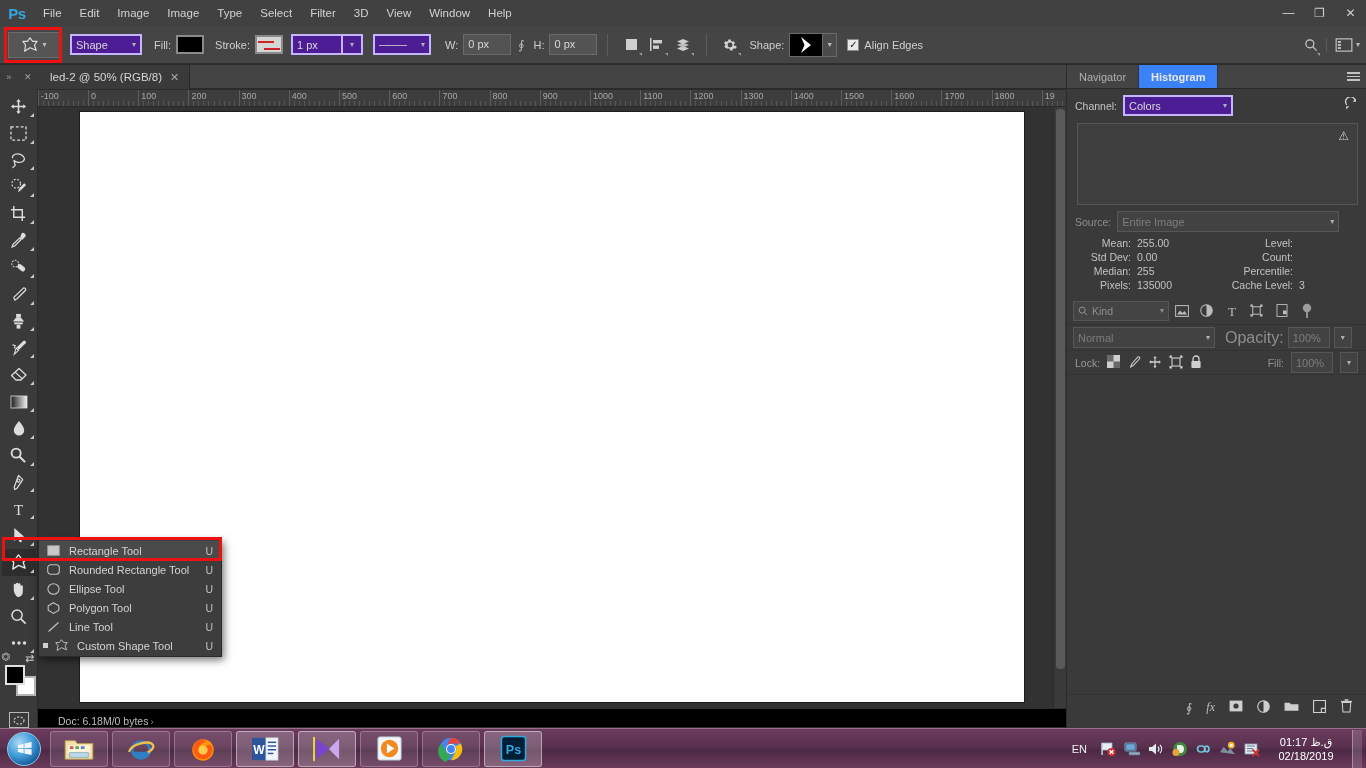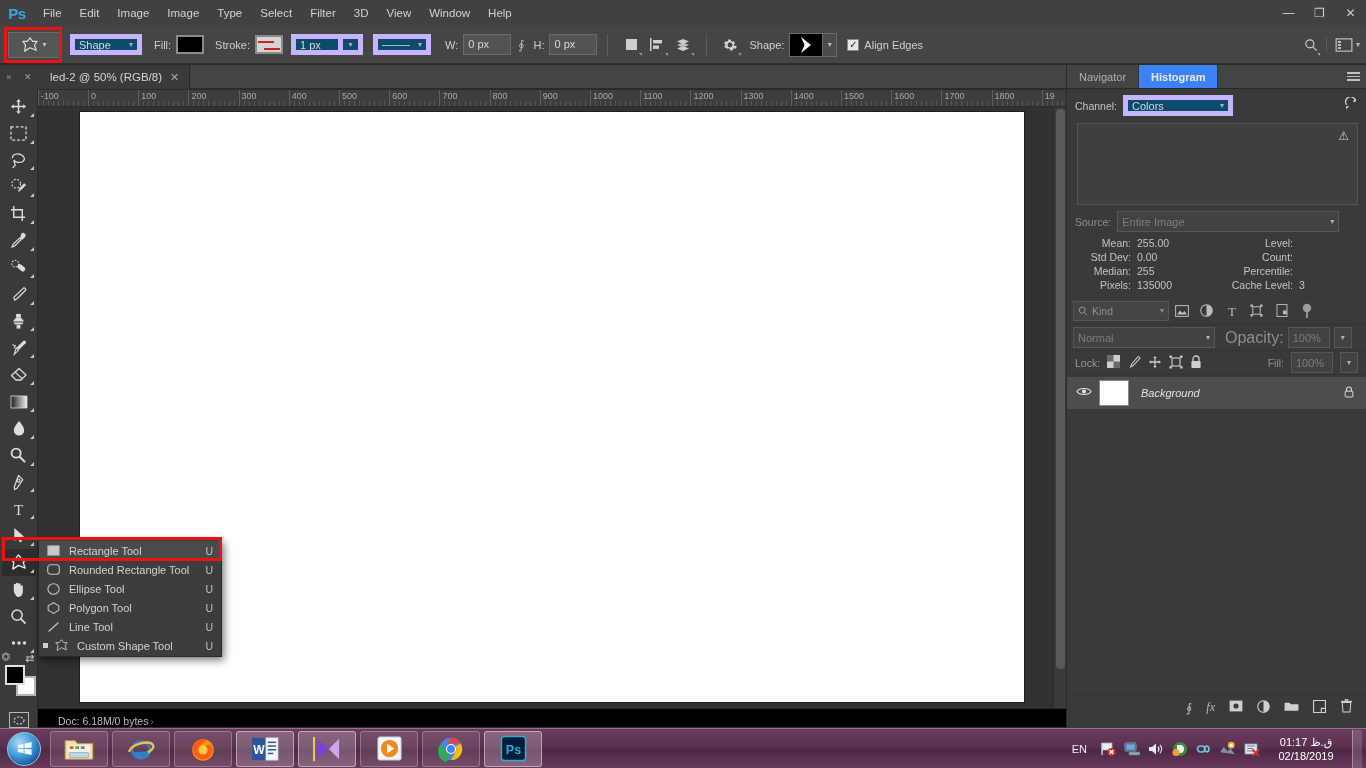--- a/index.html
+++ b/index.html
@@ -40,21 +40,21 @@
     background: #454545; border-bottom: 1px solid #2e2e2e;
     display: flex; align-items: center; padding-left: 8px; gap: 0;
   }
   .opt-toolpreset {
     width: 52px; height: 26px; background: #555; border: 1px solid #6b6b6b;
     display: flex; align-items: center; justify-content: center; gap: 3px;
     margin-right: 10px;
   }
   .opt-label { font-size: 11px; color: #cfcfcf; margin: 0 5px 0 2px; white-space: nowrap; }
   .dd {
-    height: 21px; background: #0c4a6e; border: 5px solid #c4b5fd; color: #d8d8d8;
+    height: 21px; background: #4c1d95; border: 2px solid #c4b5fd; color: #d8d8d8;
     display: flex; align-items: center; padding: 0 4px; font-size: 11px;
     justify-content: space-between;
   }
   .dd .caret { font-size: 8px; color: #b0b0b0; margin-left: 6px; }
   .swatch-fill {
     width: 28px; height: 19px; background: #000; border: 2px solid #8a8a8a; margin-right: 3px;
   }
   .swatch-stroke {
     width: 28px; height: 19px; background: #d5d5d5; border: 2px solid #8a8a8a;
     position: relative; overflow: hidden;
@@ -1030,38 +1030,20 @@
             <rect x="1.4" y="6" width="9.2" height="7" rx="1" fill="#cfcfcf"></rect>
           </svg>
       </span>
       <span style="margin-left:auto;color:#8e8e8e;">Fill:</span>
       <div class="dd dd-dis" style="width:42px;">100%</div>
       <div class="dd dd-dis" style="width:18px;justify-content:center;">
         <span class="caret" style="margin:0;">▾</span>
       </div>
     </div>
 
-    <div class="layers-list">
-      <div class="layer-row">
-        <span class="eye">
-          <svg width="16" height="11" viewBox="0 0 18 12">
-              <path d="M1 6 C4 1.5 14 1.5 17 6 C14 10.5 4 10.5 1 6 Z" fill="none" stroke="#e0e0e0" stroke-width="1.2"></path>
-              <circle cx="9" cy="6" r="2.3" fill="#e0e0e0"></circle>
-            </svg>
-        </span>
-        <div class="layer-thumb"></div>
-        <span class="layer-name">Background</span>
-        <span class="lock-ico">
-          <svg width="10" height="12" viewBox="0 0 12 14">
-              <path d="M3 6 V4 a3 3 0 016 0 V6" fill="none" stroke="#dadada" stroke-width="1.3"></path>
-              <rect x="1.4" y="6" width="9.2" height="7" rx="1" fill="none" stroke="#dadada" stroke-width="1.2"></rect>
-            </svg>
-        </span>
-      </div>
-    </div>
 
     <div class="layers-bottom">
       <span>∮</span>
       <span style="font-style:italic;font-family:'Liberation Serif',serif;">fx</span>
       <span>
         <svg width="14" height="12" viewBox="0 0 14 12">
             <rect x="0.6" y="0.6" width="12.8" height="10.8" fill="#cfcfcf"></rect>
             <circle cx="7" cy="6" r="2.6" fill="#3a3a3a"></circle>
           </svg>
       </span>

